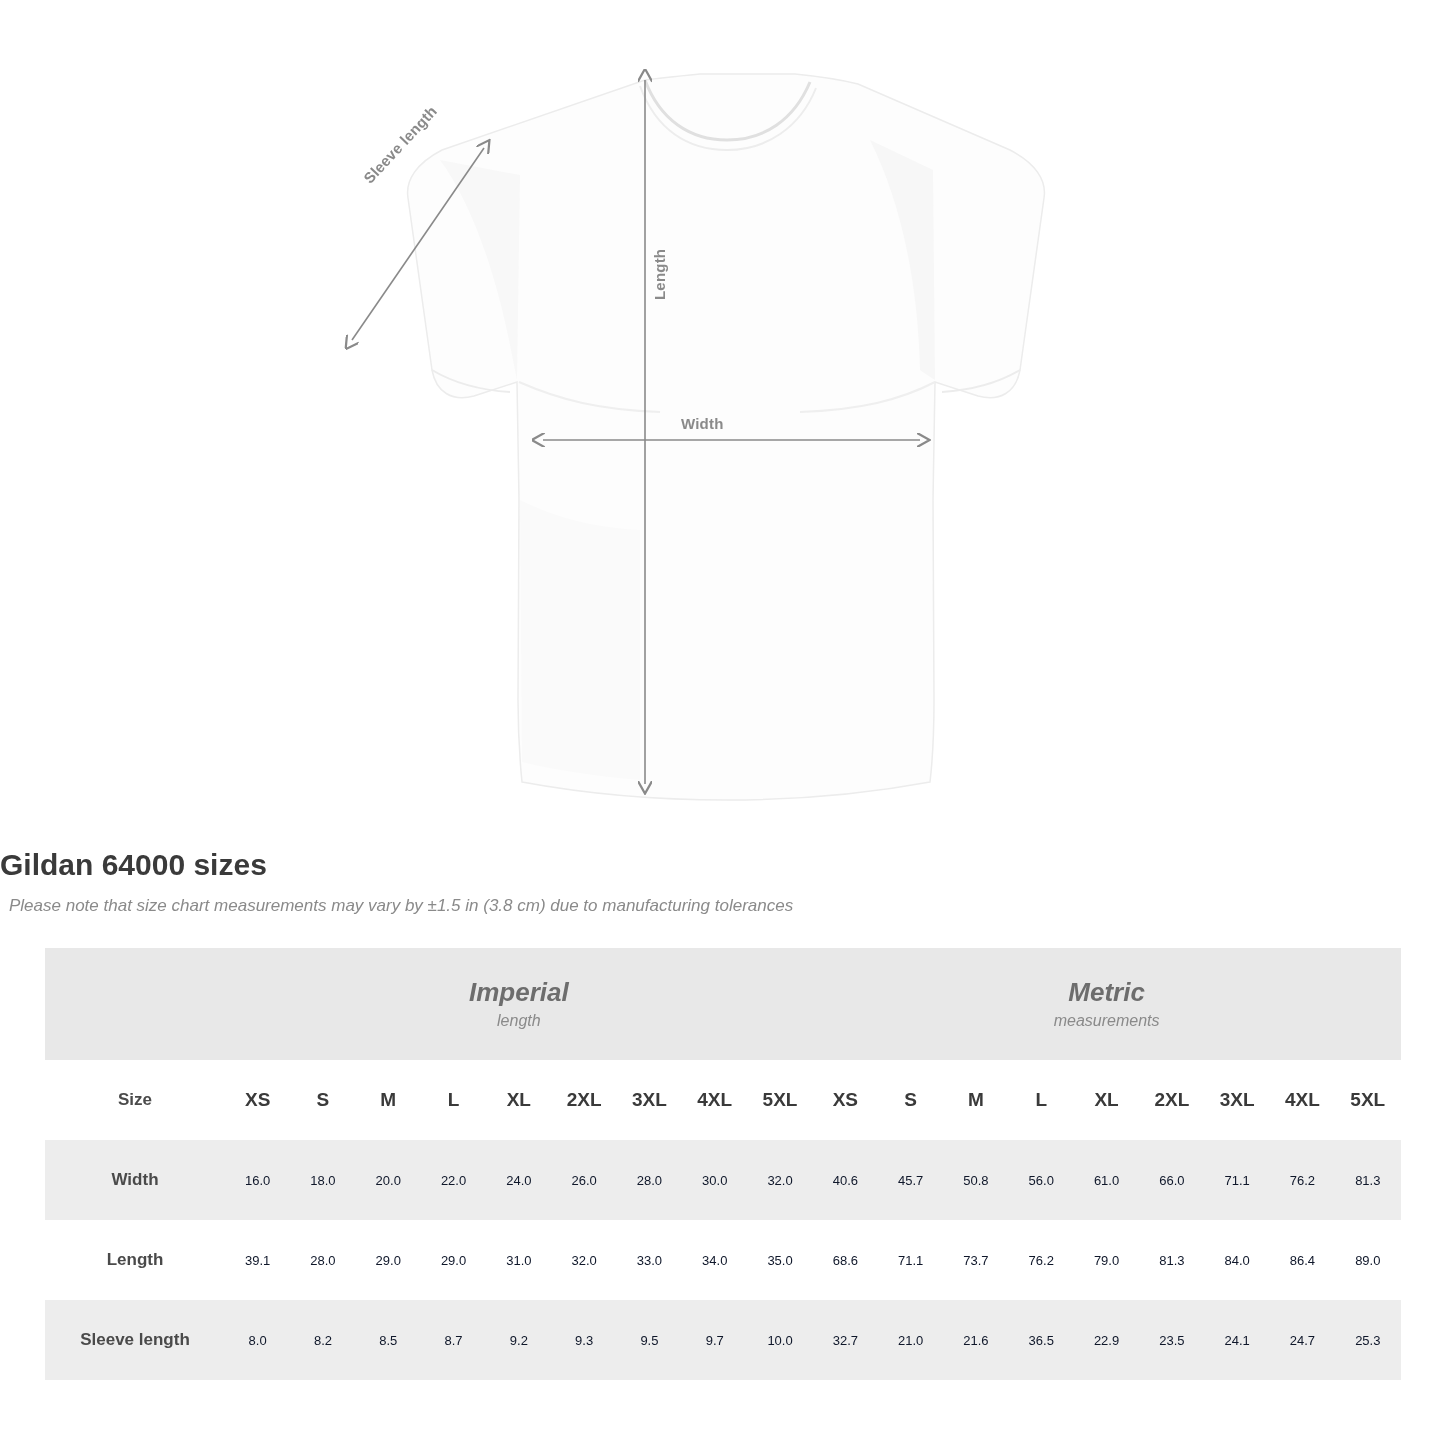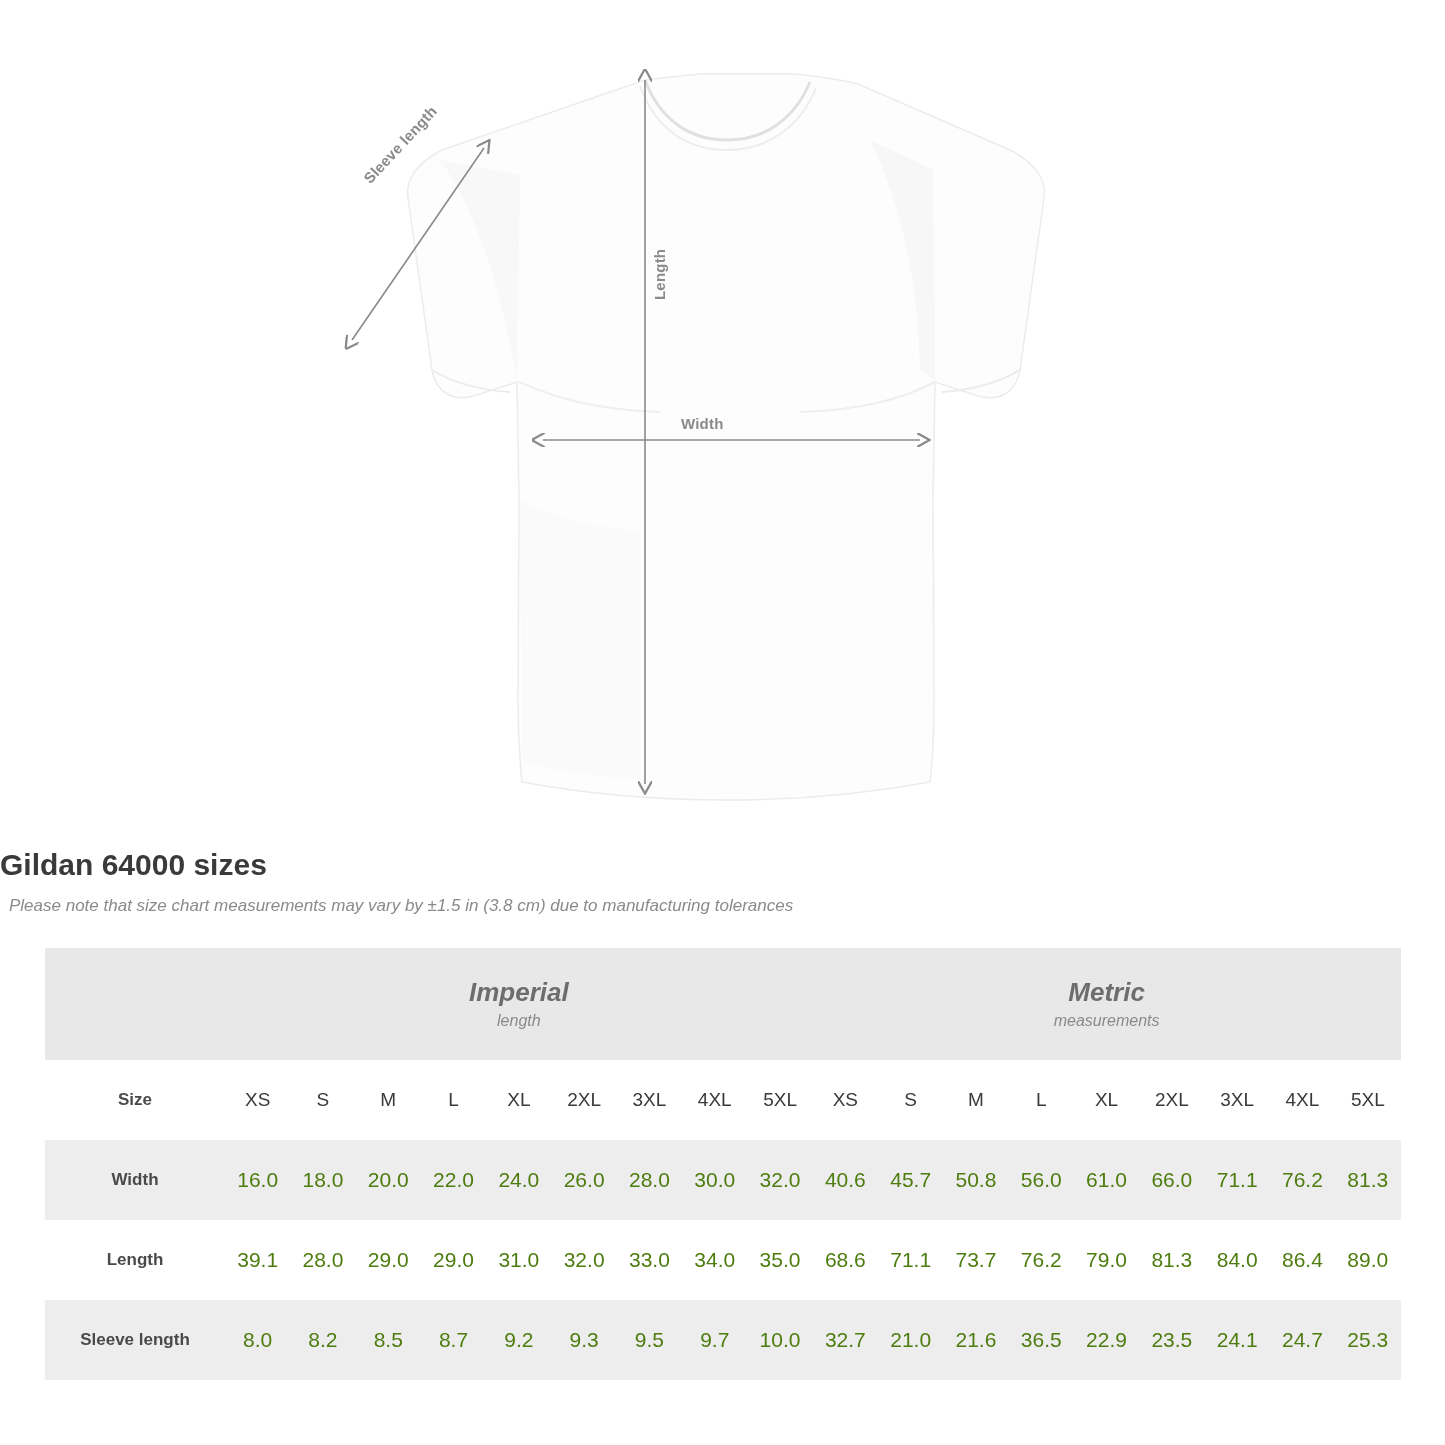--- a/index.html
+++ b/index.html
@@ -107,29 +107,29 @@
     color: #8a8a8a;
     padding-top: 6px;
   }
   .row-head {
     font-size: 17px;
     font-weight: bold;
     color: #4a4a4a;
   }
   .col-head {
     font-size: 19px;
-    font-weight: normal;
+    font-weight: bold;
     color: #3a3a3a;
   }
   tr.r-head td { height: 78px; background: #ffffff; }
   tr.r-alt td { height: 78px; background: #ededed; }
   tr.r-plain td { height: 78px; background: #ffffff; }
   td.val {
-    font-size: 21px;
-    color: #4d7c0f;
+    font-size: 13px;
+    color: #0f172a;
   }
   td.label-cell {
     width: 180px;
   }
 </style>
 </head>
 <body>
 
 <div class="page">
 

